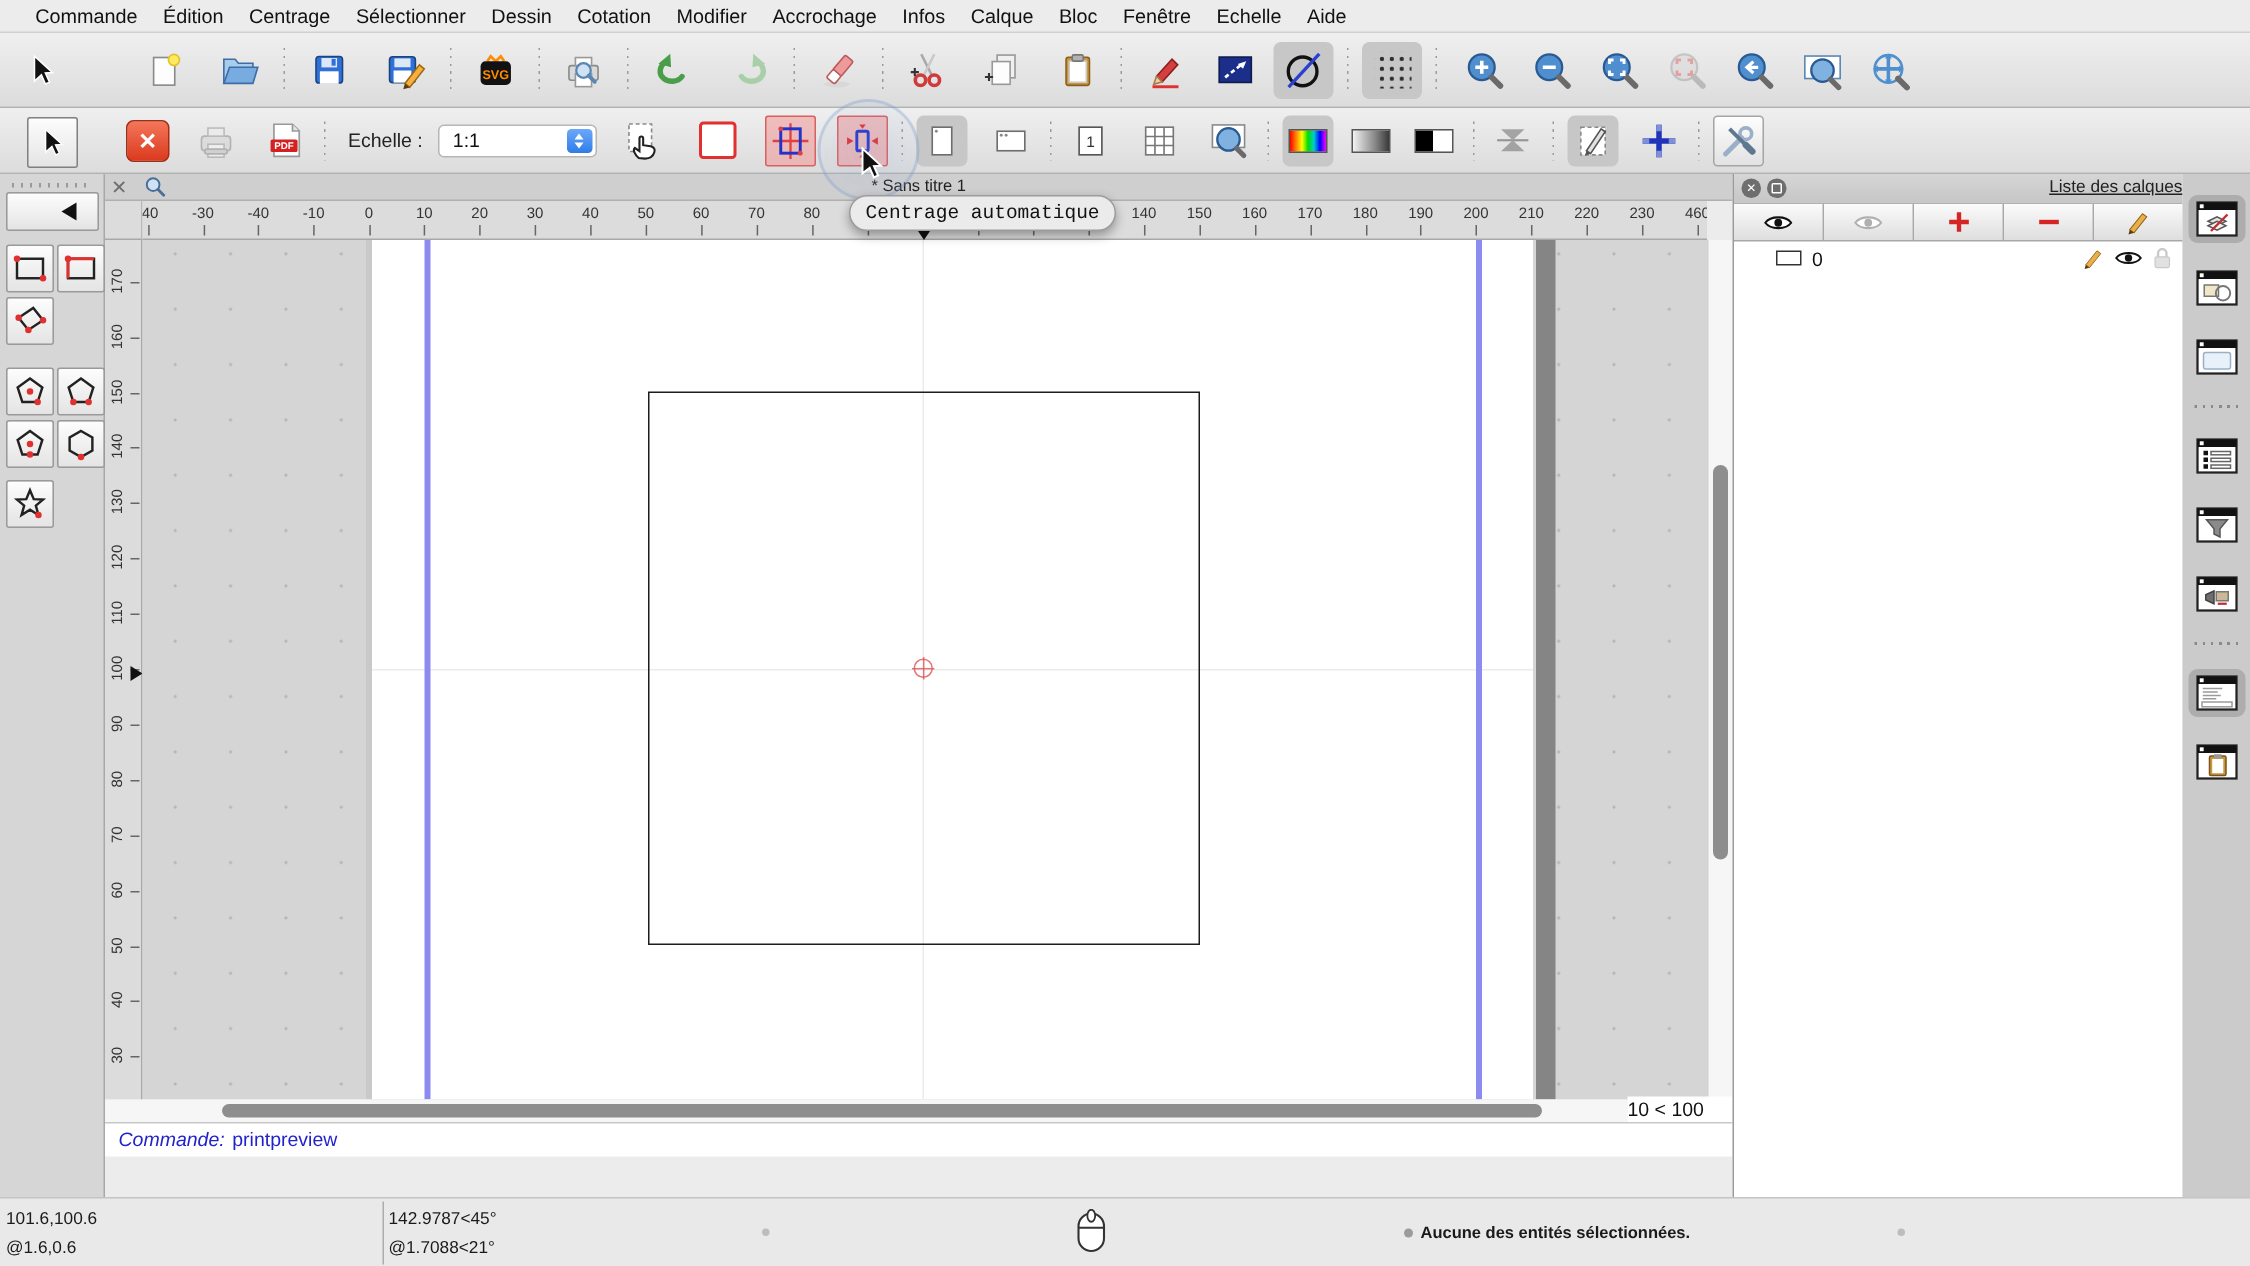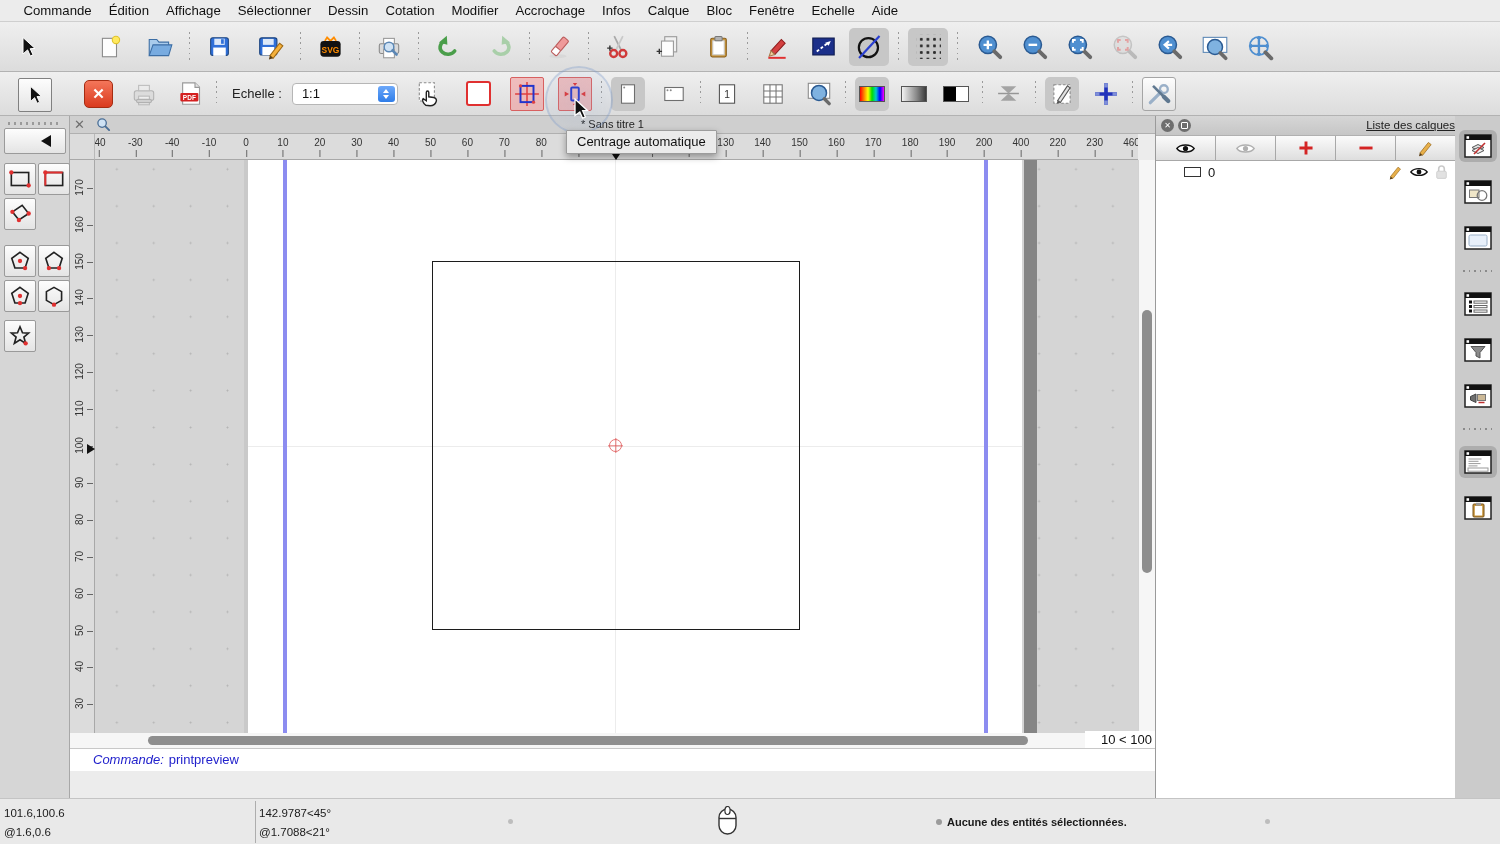--- a/index.html
+++ b/index.html
@@ -92,23 +92,23 @@
   .zero-marker::before{left:50%;top:-2px;bottom:-2px;width:1.4px;transform:translateX(-50%);}
   .zero-marker::after{top:50%;left:-2px;right:-2px;height:1.4px;transform:translateY(-50%);}
 
   
   .vscroll{position:absolute;left:1138px;top:160px;width:17px;height:573px;background:#f6f6f6;
            border-left:1px solid #d2d2d2;box-sizing:border-box;}
   .vthumb{position:absolute;left:3px;top:150px;width:10px;height:263px;background:#8e8e8e;border-radius:5px;}
   .hscroll{position:absolute;left:70px;top:733px;width:1015px;height:15px;background:#f6f6f6;}
   .hthumb{position:absolute;left:78px;top:3px;width:880px;height:9px;background:#8e8e8e;border-radius:5px;}
   .gridlabel{position:absolute;left:1085px;top:731px;width:70px;height:17px;background:#fff;
-             font-size:13px;text-align:right;padding-right:3px;box-sizing:border-box;line-height:17px;}
+             font-size:13px;text-align:left;padding-right:3px;box-sizing:border-box;line-height:17px;}
   .cmdhist{position:absolute;left:70px;top:748px;width:1085px;height:23px;background:#fff;
-           border-top:1px solid #c8c8c8;box-sizing:border-box;font-size:13px;line-height:22px;padding-left:23px;}
+           border-top:1px solid #c8c8c8;box-sizing:border-box;font-size:13px;line-height:22px;padding-left:9px;}
   .cmdhist .k{font-style:italic;color:#2222cc;margin-right:5px;}
   .cmdhist .v{color:#2222cc;}
   .cmdline{position:absolute;left:70px;top:771px;width:1085px;height:27px;background:#fff;
            border-top:1px solid #d8d8d8;box-sizing:border-box;font-size:13px;line-height:26px;padding-left:7px;}
   .detach-btn{position:absolute;right:8px;top:6px;width:19px;height:14px;border:1px solid #828282;border-radius:2px;
               background:#fff;box-sizing:border-box;}
   .detach-btn::before{content:'';position:absolute;left:1px;top:1px;right:1px;height:3px;background:#828282;}
 
   
   .statusbar{position:absolute;left:0;top:798px;width:1500px;height:46px;background:#e9e9e9;
@@ -141,38 +141,38 @@
           display:flex;flex-direction:column;align-items:center;padding-top:14px;box-sizing:border-box;}
   .dock-btn{width:38px;height:32px;display:flex;align-items:center;justify-content:center;
             border-radius:6px;margin-bottom:14px;flex:none;}
   .dock-btn.sel{background:#adadad;}
   .dock-sep{width:30px;height:2px;margin:2px 0 16px 0;flex:none;
             background-image:repeating-linear-gradient(90deg,#8a8a8a 0 1.6px,transparent 1.6px 5.5px);}
 
   
   .tooltip{position:absolute;left:566px;top:130px;height:22px;padding:0 10px;background:#ebebeb;
            border:1px solid #9c9c9c;box-shadow:0 3px 7px rgba(0,0,0,.35);font-size:13px;line-height:22px;
-           z-index:60;white-space:nowrap;border-radius:1px;}
+           z-index:60;white-space:nowrap;border-radius:12px;font-family:Liberation Mono, monospace;}
   .halo{position:absolute;left:545px;top:66px;width:64px;height:64px;border-radius:50%;z-index:55;
         border:2px solid rgba(120,150,200,.30);
         background:radial-gradient(circle,rgba(140,170,215,.16),rgba(140,170,215,.04));pointer-events:none;}
   .cursor{position:absolute;left:574px;top:98px;z-index:70;pointer-events:none;}
   .dotgrid-icon{width:25px;height:25px;background-image:radial-gradient(#2e2e2e 1.2px,transparent 1.7px);
                 background-size:6.6px 6.6px;background-position:2px 2px;}
 </style>
 </head>
 <body>
 
 <div class="app">
 
   <div class="menubar">
 
   <span class="menu-item" style="--i: 0; --v: Fichier;">Commande</span>
       <span class="menu-item" style="--i: 1; --v: Édition;">Édition</span>
-      <span class="menu-item" style="--i: 2; --v: Affichage;">Affichage</span>
+      <span class="menu-item" style="--i: 2; --v: Affichage;">Centrage</span>
       <span class="menu-item" style="--i: 3; --v: Sélectionner;">Sélectionner</span>
       <span class="menu-item" style="--i: 4; --v: Dessin;">Dessin</span>
       <span class="menu-item" style="--i: 5; --v: Cotation;">Cotation</span>
       <span class="menu-item" style="--i: 6; --v: Modifier;">Modifier</span>
       <span class="menu-item" style="--i: 7; --v: Accrochage;">Accrochage</span>
       <span class="menu-item" style="--i: 8; --v: Infos;">Infos</span>
       <span class="menu-item" style="--i: 9; --v: Calque;">Calque</span>
       <span class="menu-item" style="--i: 10; --v: Bloc;">Bloc</span>
       <span class="menu-item" style="--i: 11; --v: Fenêtre;">Fenêtre</span>
       <span class="menu-item" style="--i: 12; --v: Divers;">Echelle</span>
@@ -585,21 +585,21 @@
       <div class="hrl" style="--i: 15; --v: 110;"><span>110</span></div>
       <div class="hrl" style="--i: 16; --v: 120;"><span>120</span></div>
       <div class="hrl" style="--i: 17; --v: 130;"><span>130</span></div>
       <div class="hrl" style="--i: 18; --v: 140;"><span>140</span></div>
       <div class="hrl" style="--i: 19; --v: 150;"><span>150</span></div>
       <div class="hrl" style="--i: 20; --v: 160;"><span>160</span></div>
       <div class="hrl" style="--i: 21; --v: 170;"><span>170</span></div>
       <div class="hrl" style="--i: 22; --v: 180;"><span>180</span></div>
       <div class="hrl" style="--i: 23; --v: 190;"><span>190</span></div>
       <div class="hrl" style="--i: 24; --v: 200;"><span>200</span></div>
-      <div class="hrl" style="--i: 25; --v: 210;"><span>400</span></div>
+      <div class="hrl" style="--i: 25; --v: 210;"><span>210</span></div>
       <div class="hrl" style="--i: 26; --v: 220;"><span>220</span></div>
       <div class="hrl" style="--i: 27; --v: 230;"><span>230</span></div>
       <div class="hrl" style="--i: 28; --v: 240;"><span>460</span></div>
     </div>
   <div class="hruler" style="background:none;border:none;pointer-events:none">
     <div class="hr-center"></div>
   </div>
   <div class="vruler">
 
   <div class="vrl" style="--i: 0; --v: 170;">

